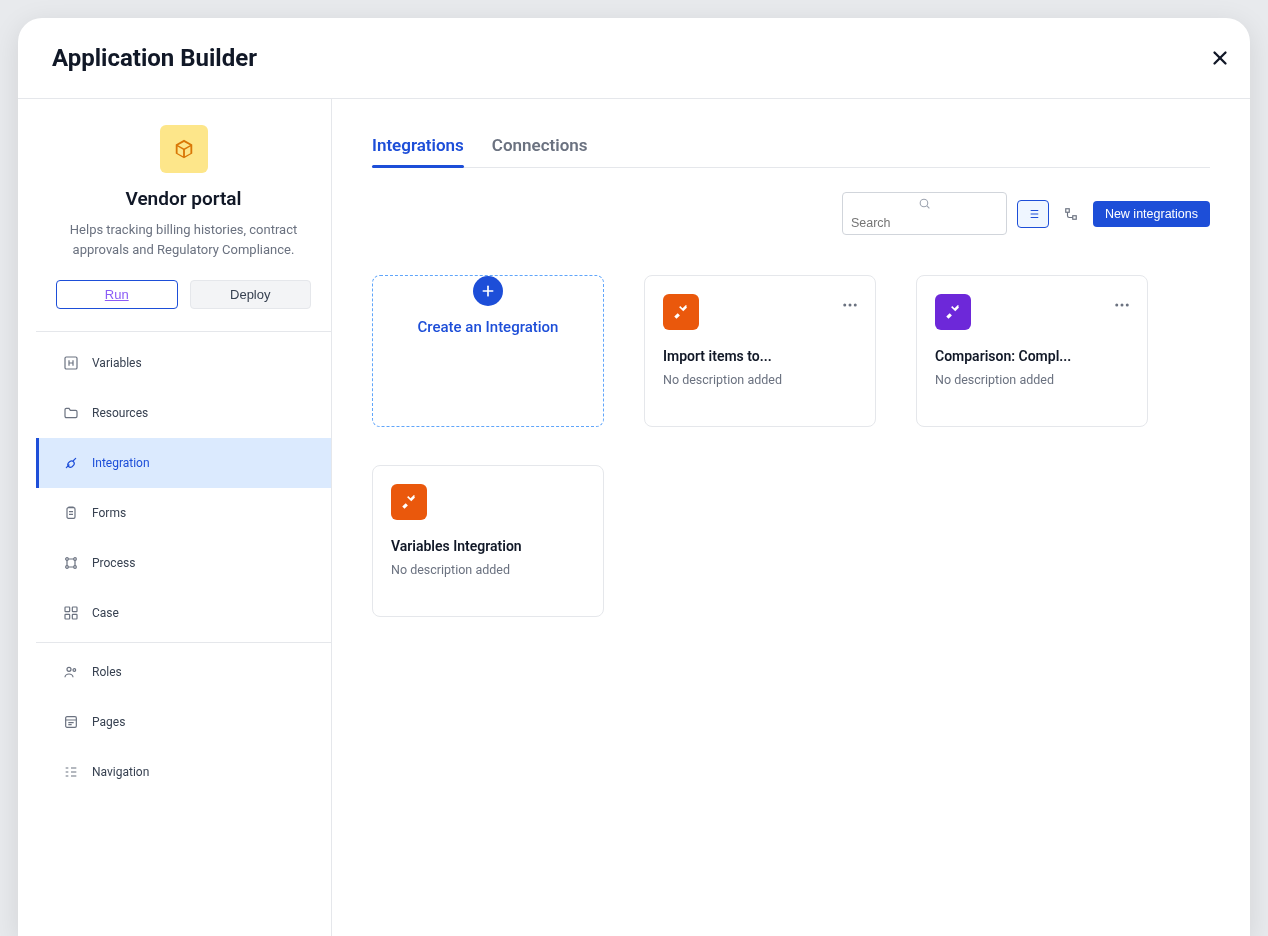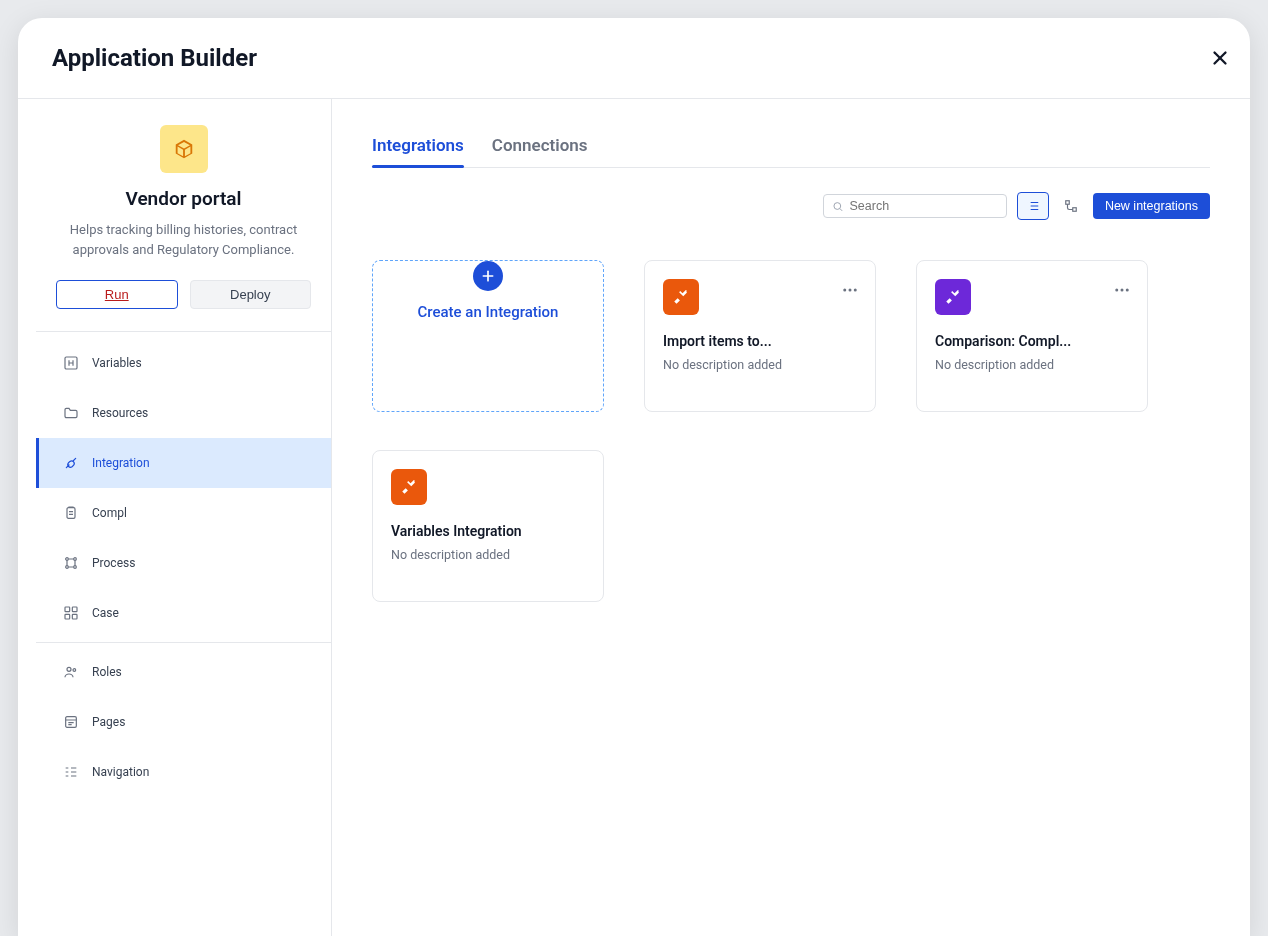--- a/index.html
+++ b/index.html
@@ -87,21 +87,21 @@
   .btn {
     flex:1;
     font-size: 13px;
     padding: 6px 0;
     border-radius: 4px;
     cursor:pointer;
     font-weight: 500;
   }
   .btn-run {
     border: 1px solid #1d4ed8;
-    color:#b91c1c;
+    color:#8b5cf6;
     background:#fff;
     text-decoration:underline;
   }
   .btn-deploy {
     border: 1px solid #e5e7eb;
     background:#f3f4f6;
     color:#374151;
   }
   .nav {
     padding-top: 6px;
@@ -161,22 +161,23 @@
     gap: 10px;
     margin-top: 24px;
     align-items:center;
   }
   .search {
     display:flex;
     align-items:center;
     border:1px solid #d1d5db;
     border-radius:4px;
     padding: 4px 8px;
-    width: 184px;
+    width: 165px;
     gap:6px;
+    flex-direction:column;
   }
   .search input {
     border:none;
     outline:none;
     font-size: 12.5px;
     width:100%;
     color:#374151;
   }
   .tool-btn {
     width:32px; height:28px;
@@ -327,21 +328,21 @@
           </span>
           <span>Integration</span>
         </div>
         <div class="nav-item">
           <span class="icon">
             <svg width="16" height="16" viewBox="0 0 24 24" fill="none" stroke="#6b7280" stroke-width="1.8">
                 <rect x="6" y="4" width="12" height="16" rx="2"></rect>
                 <path d="M9 4V3h6v1M9 10h6M9 14h6"></path>
               </svg>
           </span>
-          <span>Compl</span>
+          <span>Forms</span>
         </div>
         <div class="nav-item">
           <span class="icon">
             <svg width="16" height="16" viewBox="0 0 24 24" fill="none" stroke="#6b7280" stroke-width="1.8">
                 <circle cx="6" cy="6" r="2"></circle>
                 <circle cx="18" cy="6" r="2"></circle>
                 <circle cx="6" cy="18" r="2"></circle>
                 <circle cx="18" cy="18" r="2"></circle>
                 <path d="M8 6h8M6 8v8M18 8v8M8 18h8"></path>
               </svg>

